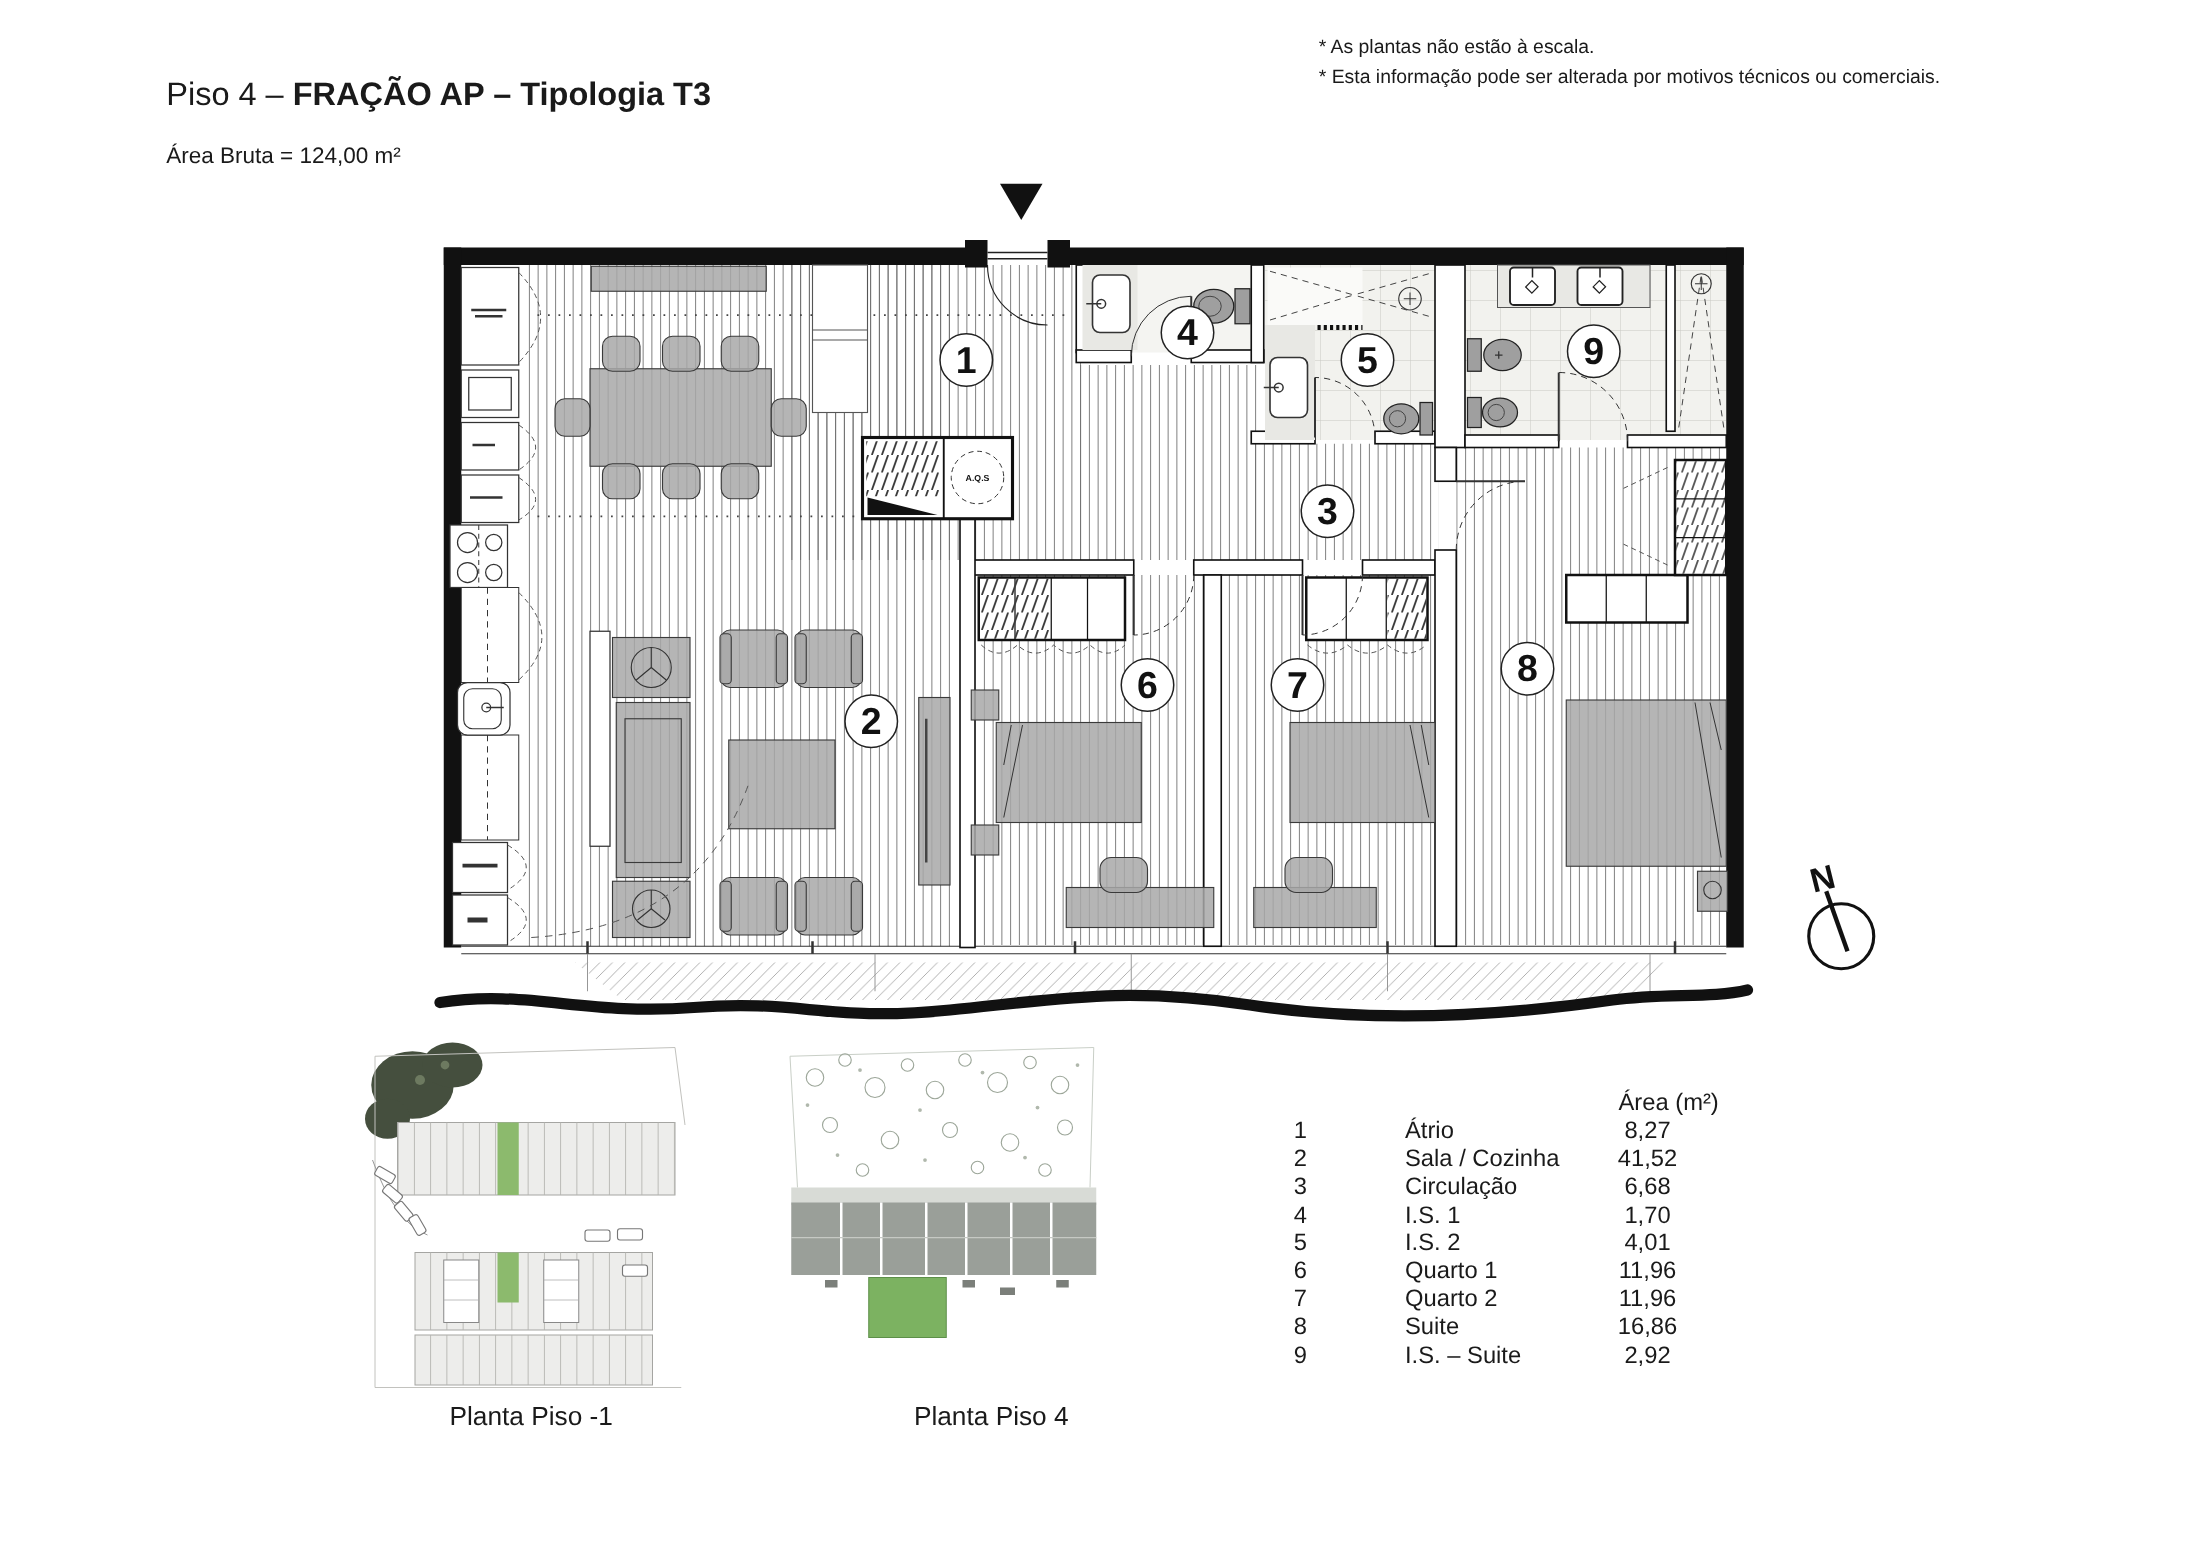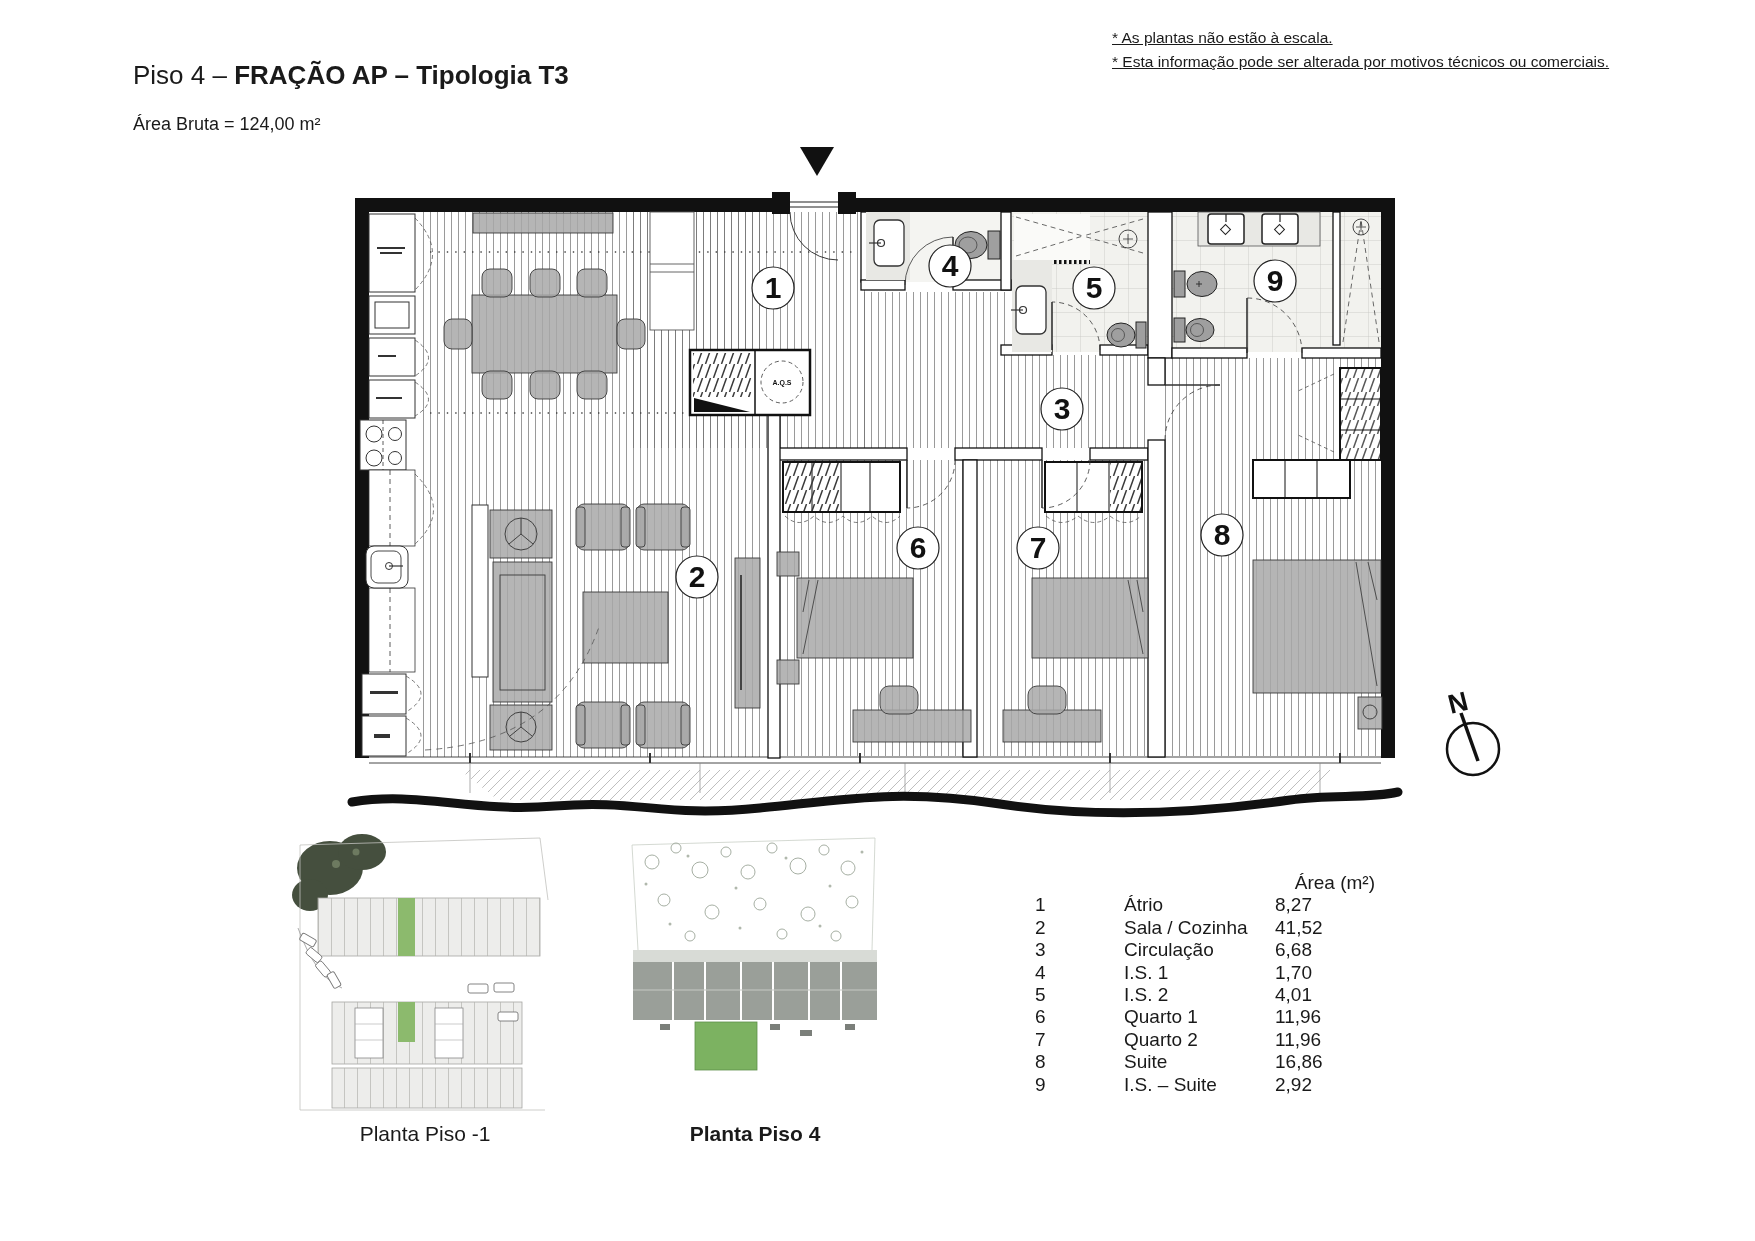--- a/index.html
+++ b/index.html
@@ -1,31 +1,31 @@
 <!DOCTYPE html>
 <html><head>
 <meta charset="utf-8">
 <style>
   html,body{margin:0;padding:0;background:#fff;}
   .page{position:relative;width:1755px;height:1241px;background:#fff;overflow:hidden;
         font-family:"Liberation Sans",sans-serif;color:#1a1a1a;}
   .title{position:absolute;left:133px;top:60px;font-size:26px;}
   .title b{font-weight:700;margin-top:36px;}
   .area-line{position:absolute;left:133px;top:114px;font-size:18px;}
-  .notes{position:absolute;left:1112px;top:26px;font-size:15.5px;line-height:24px;text-decoration:underline;}
+  .notes{position:absolute;left:1055px;top:26px;font-size:15.5px;line-height:24px;}
   .plan-svg{position:absolute;left:0;top:0;}
   .legend{position:absolute;left:1035px;top:872px;display:grid;
           grid-template-columns:45px 195px 100px;font-size:19px;line-height:22.4px;}
   .lg-head{grid-column:3;text-align:right;}
   .lg-num{grid-column:1;}
   .lg-name{grid-column:2;margin-left:44px;}
-  .lg-area{grid-column:3;text-align:left;padding-right:14px;}
+  .lg-area{grid-column:3;text-align:center;padding-right:14px;}
   .caption{position:absolute;top:1122px;font-size:21px;transform:translateX(-50%);white-space:nowrap;}
   .cap-left{left:425px;}
-  .cap-right{left:755px;font-weight:bold;}
+  .cap-right{left:793px;}
 </style>
 </head>
 <body>
 
 <div class="page">
 
   <div class="title"><span>Piso 4 – </span><b>FRAÇÃO AP – Tipologia T3</b></div>
 
   <div class="area-line">Área Bruta = 124,00 m²</div>
 

